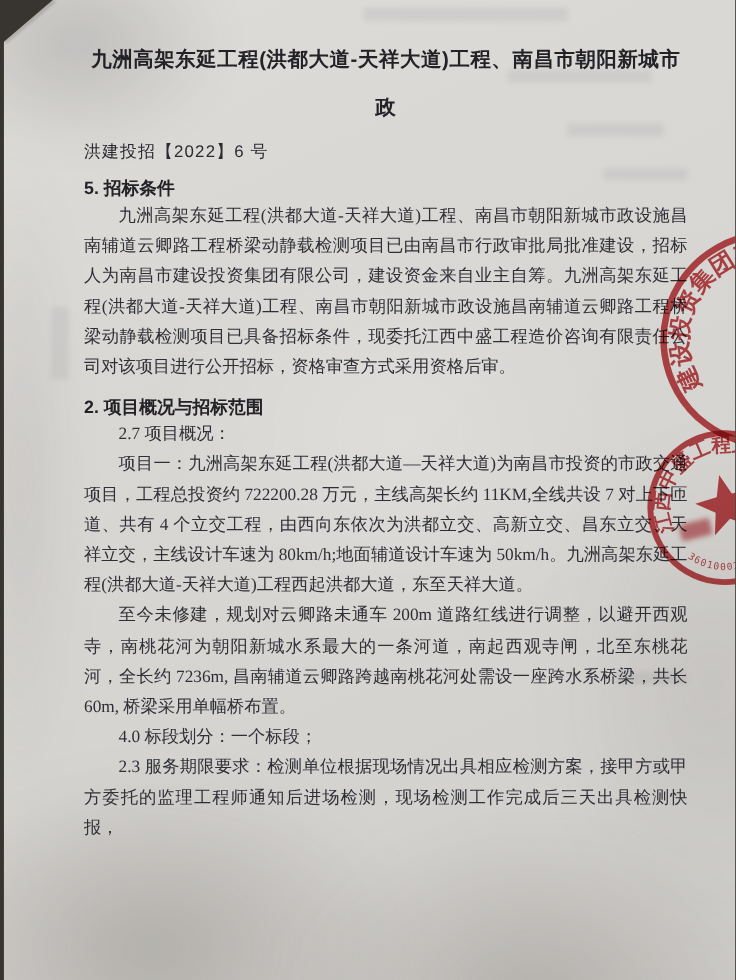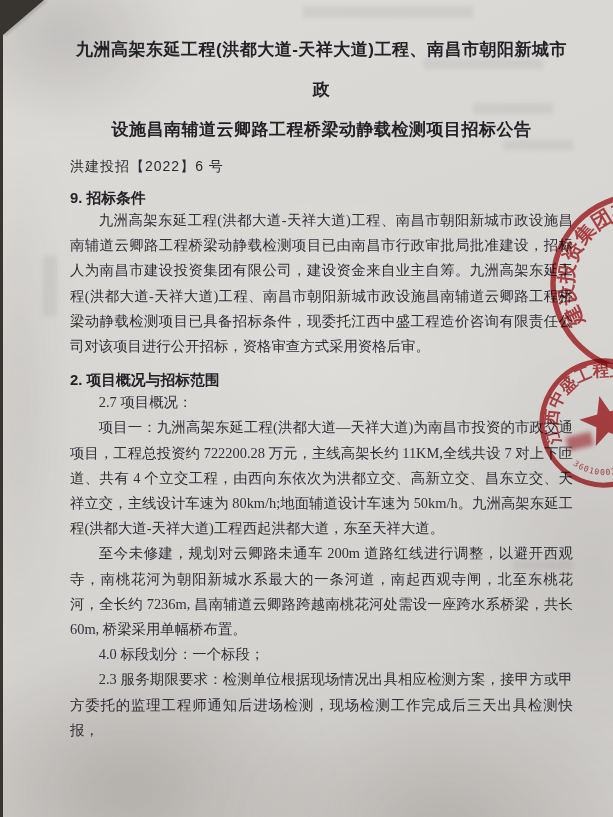--- a/index.html
+++ b/index.html
@@ -93,25 +93,24 @@
     <div class="ghost" style="left:300px; top:6px;  width:170px; height:12px;"></div>
     <div class="ghost" style="left:420px; top:58px; width:120px; height:11px;"></div>
     <div class="ghost" style="left:470px; top:103px; width:80px; height:11px;"></div>
     <div class="ghost" style="left:500px; top:140px; width:70px; height:10px;"></div>
     <div class="ghost" style="left:510px; top:560px; width:60px; height:10px;"></div>
     <div class="ghost" style="left:40px;  top:256px; width:14px; height:60px;"></div>
 
     <div class="content">
       <div class="doc-title">
         <div>九洲高架东延工程(洪都大道-天祥大道)工程、南昌市朝阳新城市政</div>
-        <div>设施昌南辅道云卿路工程桥梁动静载检测项目招标公告</div>
       </div>
       <div class="doc-number">洪建投招【2022】6 号</div>
 
-      <div class="heading">9. 招标条件</div>
+      <div class="heading">5. 招标条件</div>
       <p class="body">九洲高架东延工程(洪都大道-天祥大道)工程、南昌市朝阳新城市政设施昌南辅道云卿路工程桥梁动静载检测项目已由南昌市行政审批局批准建设，招标人为南昌市建设投资集团有限公司，建设资金来自业主自筹。九洲高架东延工程(洪都大道-天祥大道)工程、南昌市朝阳新城市政设施昌南辅道云卿路工程桥梁动静载检测项目已具备招标条件，现委托江西中盛工程造价咨询有限责任公司对该项目进行公开招标，资格审查方式采用资格后审。</p>
 
       <div class="heading">2. 项目概况与招标范围</div>
       <p class="body">2.7 项目概况：</p>
       <p class="body">项目一：九洲高架东延工程(洪都大道—天祥大道)为南昌市投资的市政交通项目，工程总投资约 722200.28 万元，主线高架长约 11KM,全线共设 7 对上下匝道、共有 4 个立交工程，由西向东依次为洪都立交、高新立交、昌东立交、天祥立交，主线设计车速为 80km/h;地面辅道设计车速为 50km/h。九洲高架东延工程(洪都大道-天祥大道)工程西起洪都大道，东至天祥大道。</p>
       <p class="body">至今未修建，规划对云卿路未通车 200m 道路红线进行调整，以避开西观寺，南桃花河为朝阳新城水系最大的一条河道，南起西观寺闸，北至东桃花河，全长约 7236m, 昌南辅道云卿路跨越南桃花河处需设一座跨水系桥梁，共长 60m, 桥梁采用单幅桥布置。</p>
       <p class="body">4.0 标段划分：一个标段；</p>
       <p class="body">2.3 服务期限要求：检测单位根据现场情况出具相应检测方案，接甲方或甲方委托的监理工程师通知后进场检测，现场检测工作完成后三天出具检测快报，</p>
     </div>
 

